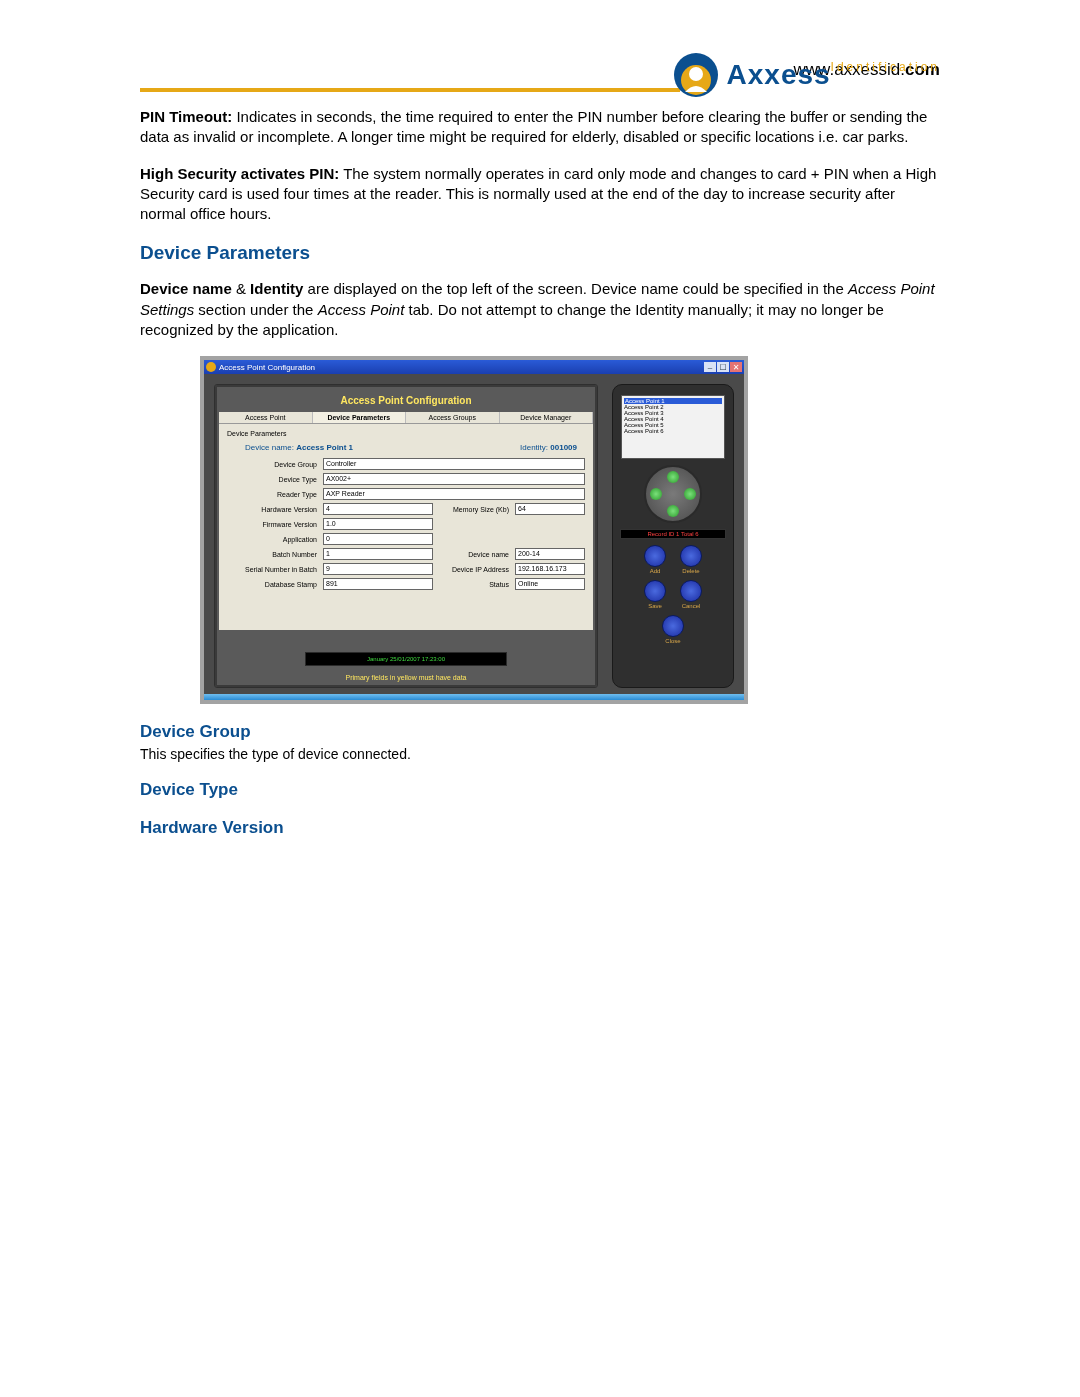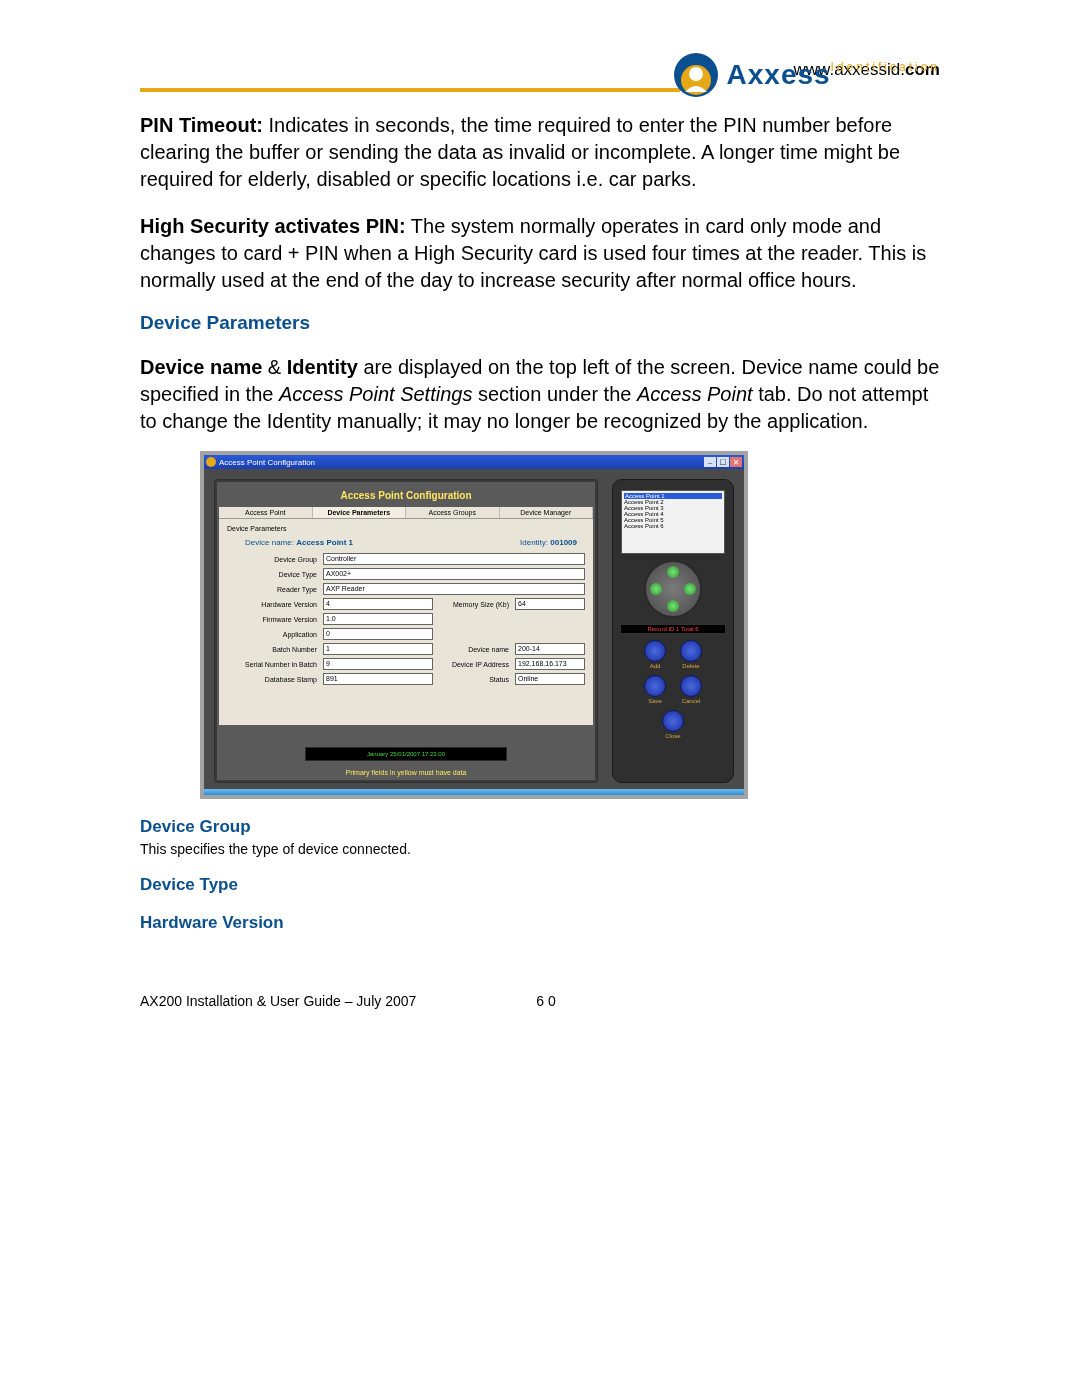--- a/index.html
+++ b/index.html
@@ -59,21 +59,21 @@
   .logo-text .id {
     font-size: 12px;
     color: #e6a817;
     letter-spacing: 3px;
   }
   h1 {
     font-size: 22px;
     margin: 30px 0 20px 0;
   }
   .body-text {
-    font-size: 20px;
+    font-size: 15px;
     line-height: 1.35;
     margin-bottom: 16px;
   }
   .body-text .bold { font-weight: bold; }
   .body-text .italic { font-style: italic; }
   h2 {
     color: #0b4f8f;
     font-size: 19px;
     margin: 18px 0 12px 0;
   }
@@ -453,18 +453,14 @@
     <div class="bottom-bar"></div>
   </div>
 
   <h3>Device Group</h3>
   <p class="sub-desc">This specifies the type of device connected.</p>
 
   <h3>Device Type</h3>
 
   <h3>Hardware Version</h3>
 
-  <div class="footer">
-    <span>AX200 Installation &amp; User Guide – July 2007</span>
-    <span>6 0</span>
-  </div>
 
 </div>
 
 </body></html>

